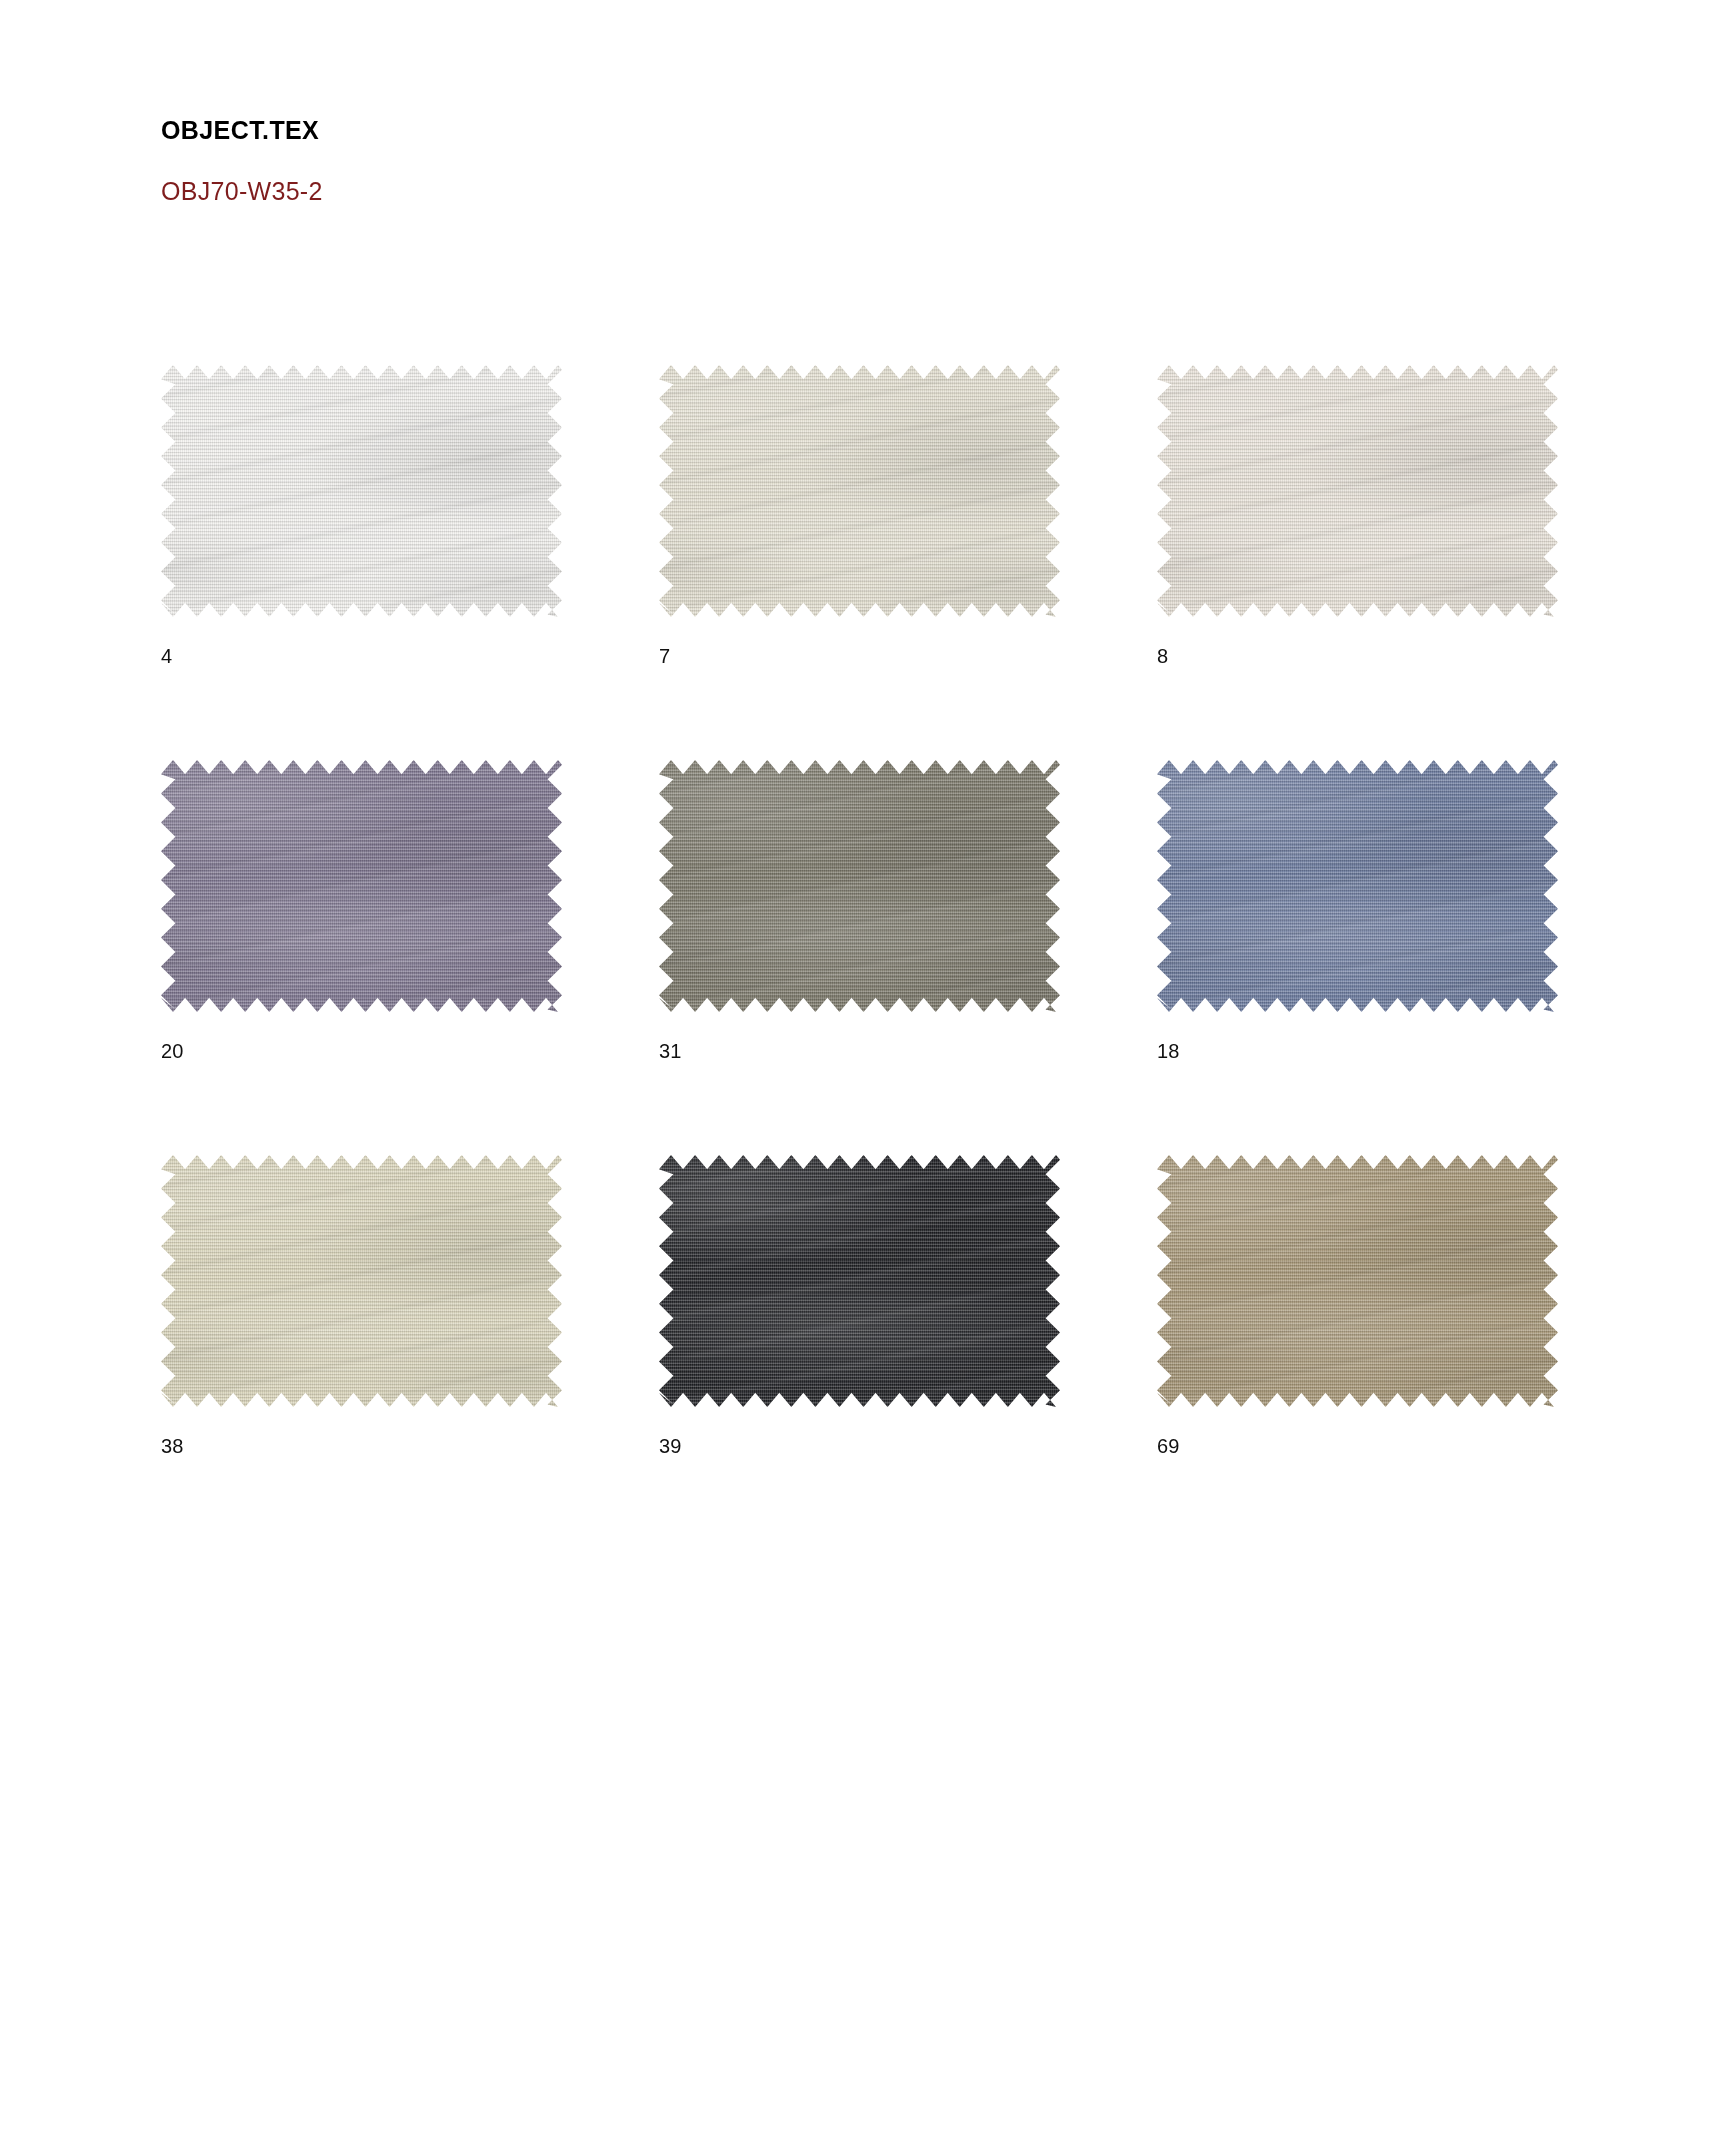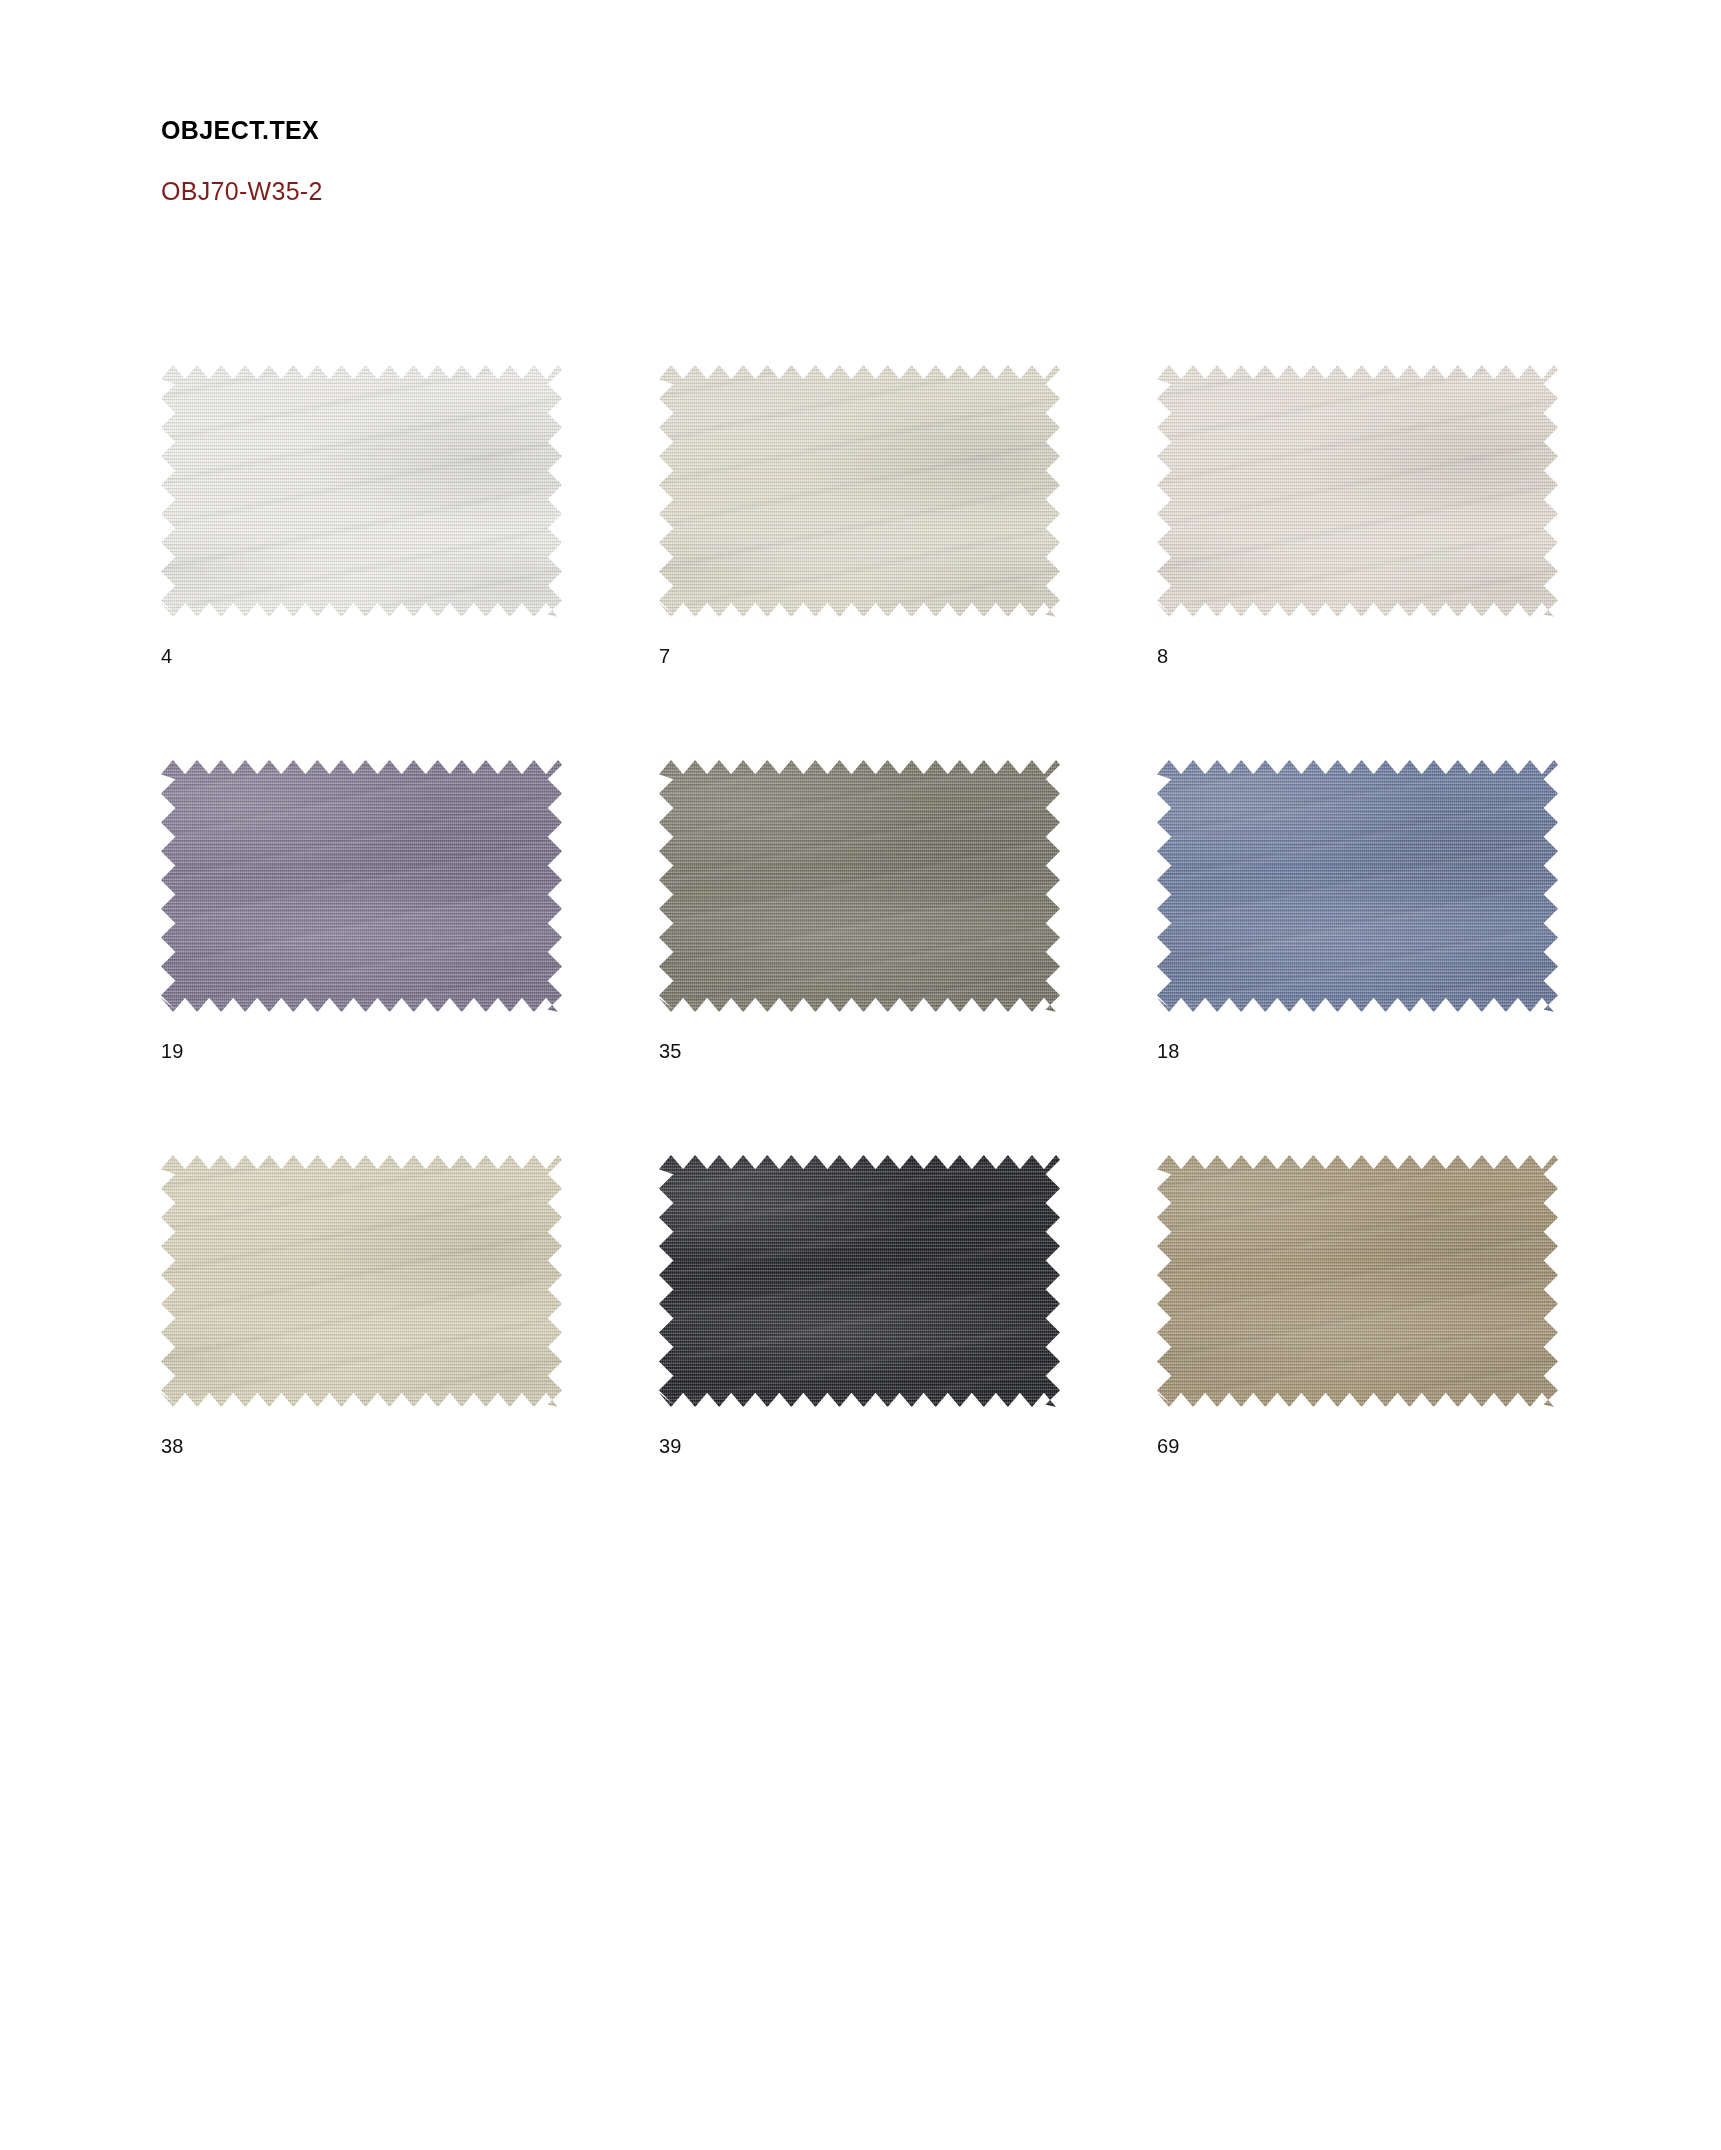--- a/index.html
+++ b/index.html
@@ -238,33 +238,33 @@
         <div class="cell">
           <div class="swatch-wrap">
             <div class="swatch">
               <div class="base" style="background: rgb(127, 119, 145);"></div>
               <div class="slub"></div>
               <div class="crease"></div>
               <div class="weft"></div>
               <div class="warp"></div>
             </div>
           </div>
-          <div class="label">19</div>
+          <div class="label">20</div>
         </div>
         <div class="cell">
           <div class="swatch-wrap">
             <div class="swatch">
               <div class="base" style="background: rgb(124, 121, 107);"></div>
               <div class="slub"></div>
               <div class="crease"></div>
               <div class="weft"></div>
               <div class="warp"></div>
             </div>
           </div>
-          <div class="label">35</div>
+          <div class="label">31</div>
         </div>
         <div class="cell">
           <div class="swatch-wrap">
             <div class="swatch">
               <div class="base" style="background: rgb(108, 123, 159);"></div>
               <div class="slub"></div>
               <div class="crease"></div>
               <div class="weft"></div>
               <div class="warp"></div>
             </div>

